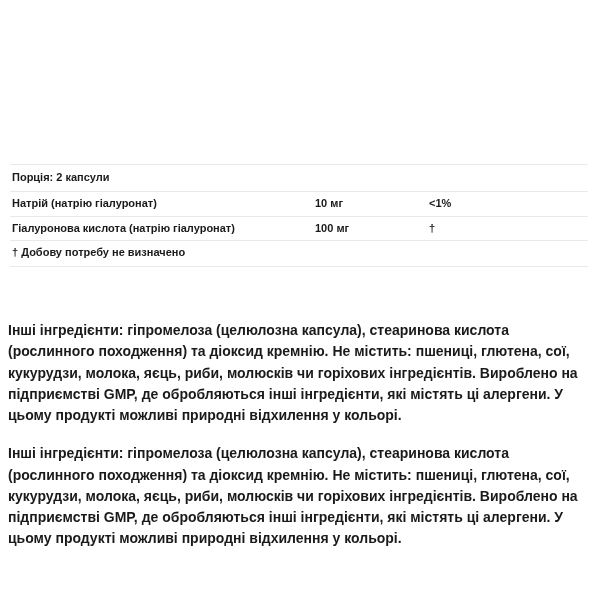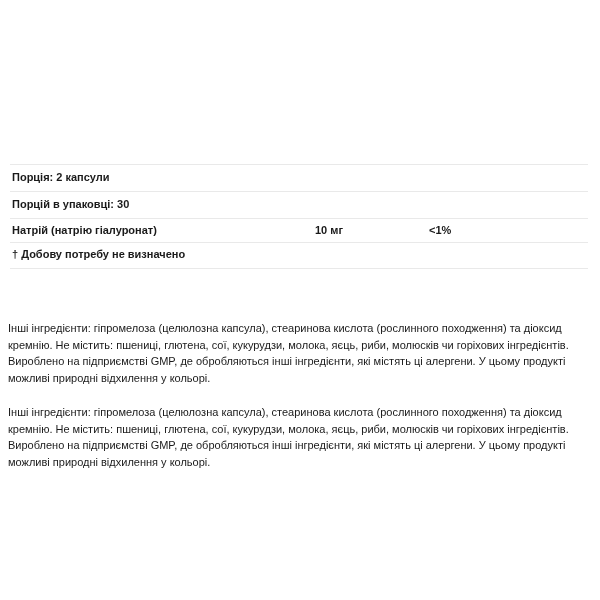--- a/index.html
+++ b/index.html
@@ -74,23 +74,23 @@
   }
 
   
   .disclaimers {
     position: absolute;
     left: 8px;
     top: 320px;
     width: 582px;
   }
   .disclaimer {
-    font-size: 11px;
+    font-size: 14px;
     line-height: 1.52;
-    font-weight: normal;
+    font-weight: bold;
     color: #1a1a1a;
     margin: 0 0 17px 0;
     text-align: left;
   }
   .disclaimer:last-child {
     margin-bottom: 0;
   }
 </style>
 </head>
 <body>
@@ -103,31 +103,33 @@
         <col class="col-name">
         <col class="col-amount">
         <col class="col-dv">
       </colgroup>
       <tbody>
 
         <tr class="serving-row">
           <td colspan="3">Порція: 2 капсули</td>
         </tr>
 
-        <tr class="serving-row">
-          <td colspan="3">Порцій в упаковці: 30</td>
-        </tr>
 
 
         <tr>
           <td>Натрій (натрію гіалуронат)</td>
           <td>10 мг</td>
           <td>&lt;1%</td>
         </tr>
 
+        <tr>
+          <td>Гіалуронова кислота (натрію гіалуронат)</td>
+          <td>100 мг</td>
+          <td>†</td>
+        </tr>
 
 
         <tr class="footnote-row last-row">
           <td colspan="3">† Добову потребу не визначено</td>
         </tr>
 
       </tbody>
     </table>
   </div>
 

